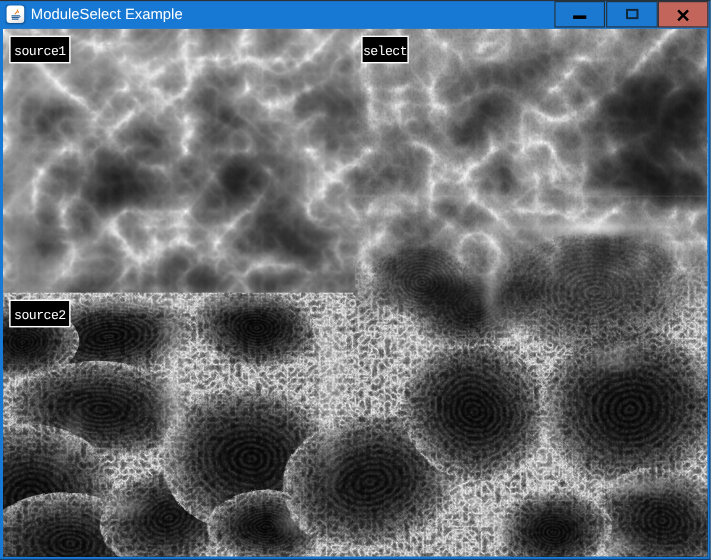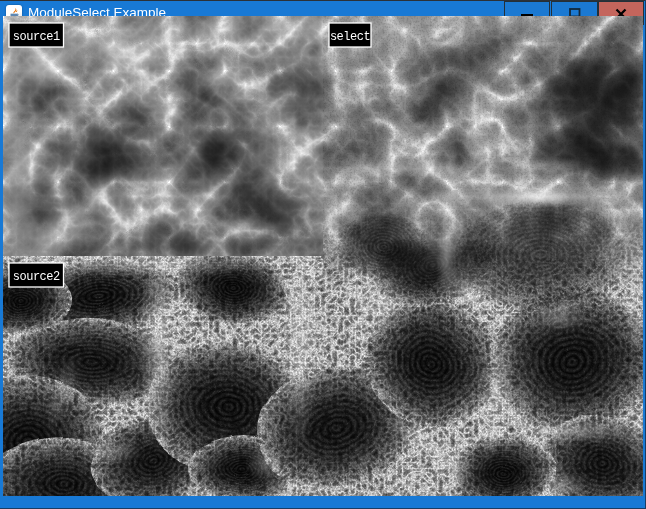--- a/index.html
+++ b/index.html
@@ -5,21 +5,21 @@
 #win::before{content:"";position:absolute;left:0;top:0;width:646px;height:1px;background:#2b3138;z-index:9}
 #win::after{content:"";position:absolute;left:645px;top:0;width:1px;height:509px;background:#1a3c63;z-index:9}
 #bline{position:absolute;left:0;top:508px;width:646px;height:1px;background:#1a3c63;z-index:9}
 #title{position:absolute;left:0;top:0;width:646px;height:26px;background:#1879d5;}
 #ticon{position:absolute;left:6px;top:4.5px;width:16px;height:16px;background:linear-gradient(160deg,#fff 55%,#dcdcdc);border-radius:3px;box-shadow:0 0 2px rgba(0,0,0,.4);}
 #ttext{position:absolute;left:28px;top:4.5px;color:#fff;font-size:13.5px;}
 .btn{position:absolute;top:1px;height:23.5px;box-sizing:border-box;border:1px solid #243038;}
 #bmin{left:504px;width:46px;background:#1b79d2;}
 #bmax{left:551px;width:47px;background:#1b79d2;}
 #bcls{left:598px;width:45.5px;background:#c4655c;}
-#client{position:absolute;left:3px;top:16px;width:640px;height:480px;}
+#client{position:absolute;left:3px;top:26px;width:640px;height:480px;}
 </style></head><body>
 <div id="win">
 <div id="title">
 <div id="ticon"><svg width="16" height="16" viewBox="0 0 16 16">
 <path d="M7.5 8.5 C6.8 7.2 8.6 6.4 9.2 5.2 C9.8 4.2 9.4 3.4 9.1 2.9 C10.9 4 10.3 5.4 9.7 6.2 C9 7.1 8.2 7.7 7.5 8.5Z" fill="#e76f00"></path>
 <path d="M9.8 6.7 C11 5.9 10.8 5 10.6 4.5 C11.8 5.3 11.3 6.3 10.6 6.9 C10.3 7.1 10 7.3 9.8 6.7Z" fill="#e76f00"></path>
 <path d="M4.5 9.3 H11.2 M4.5 10.7 H11.2" stroke="#2a6099" stroke-width="1.1"></path>
 <path d="M11.2 9 C12.6 9.3 12.6 10.4 11.2 10.9" stroke="#2a6099" stroke-width="0.9" fill="none"></path>
 <path d="M4.8 12.3 H10.8" stroke="#2a6099" stroke-width="1.1"></path>
 </svg></div>

